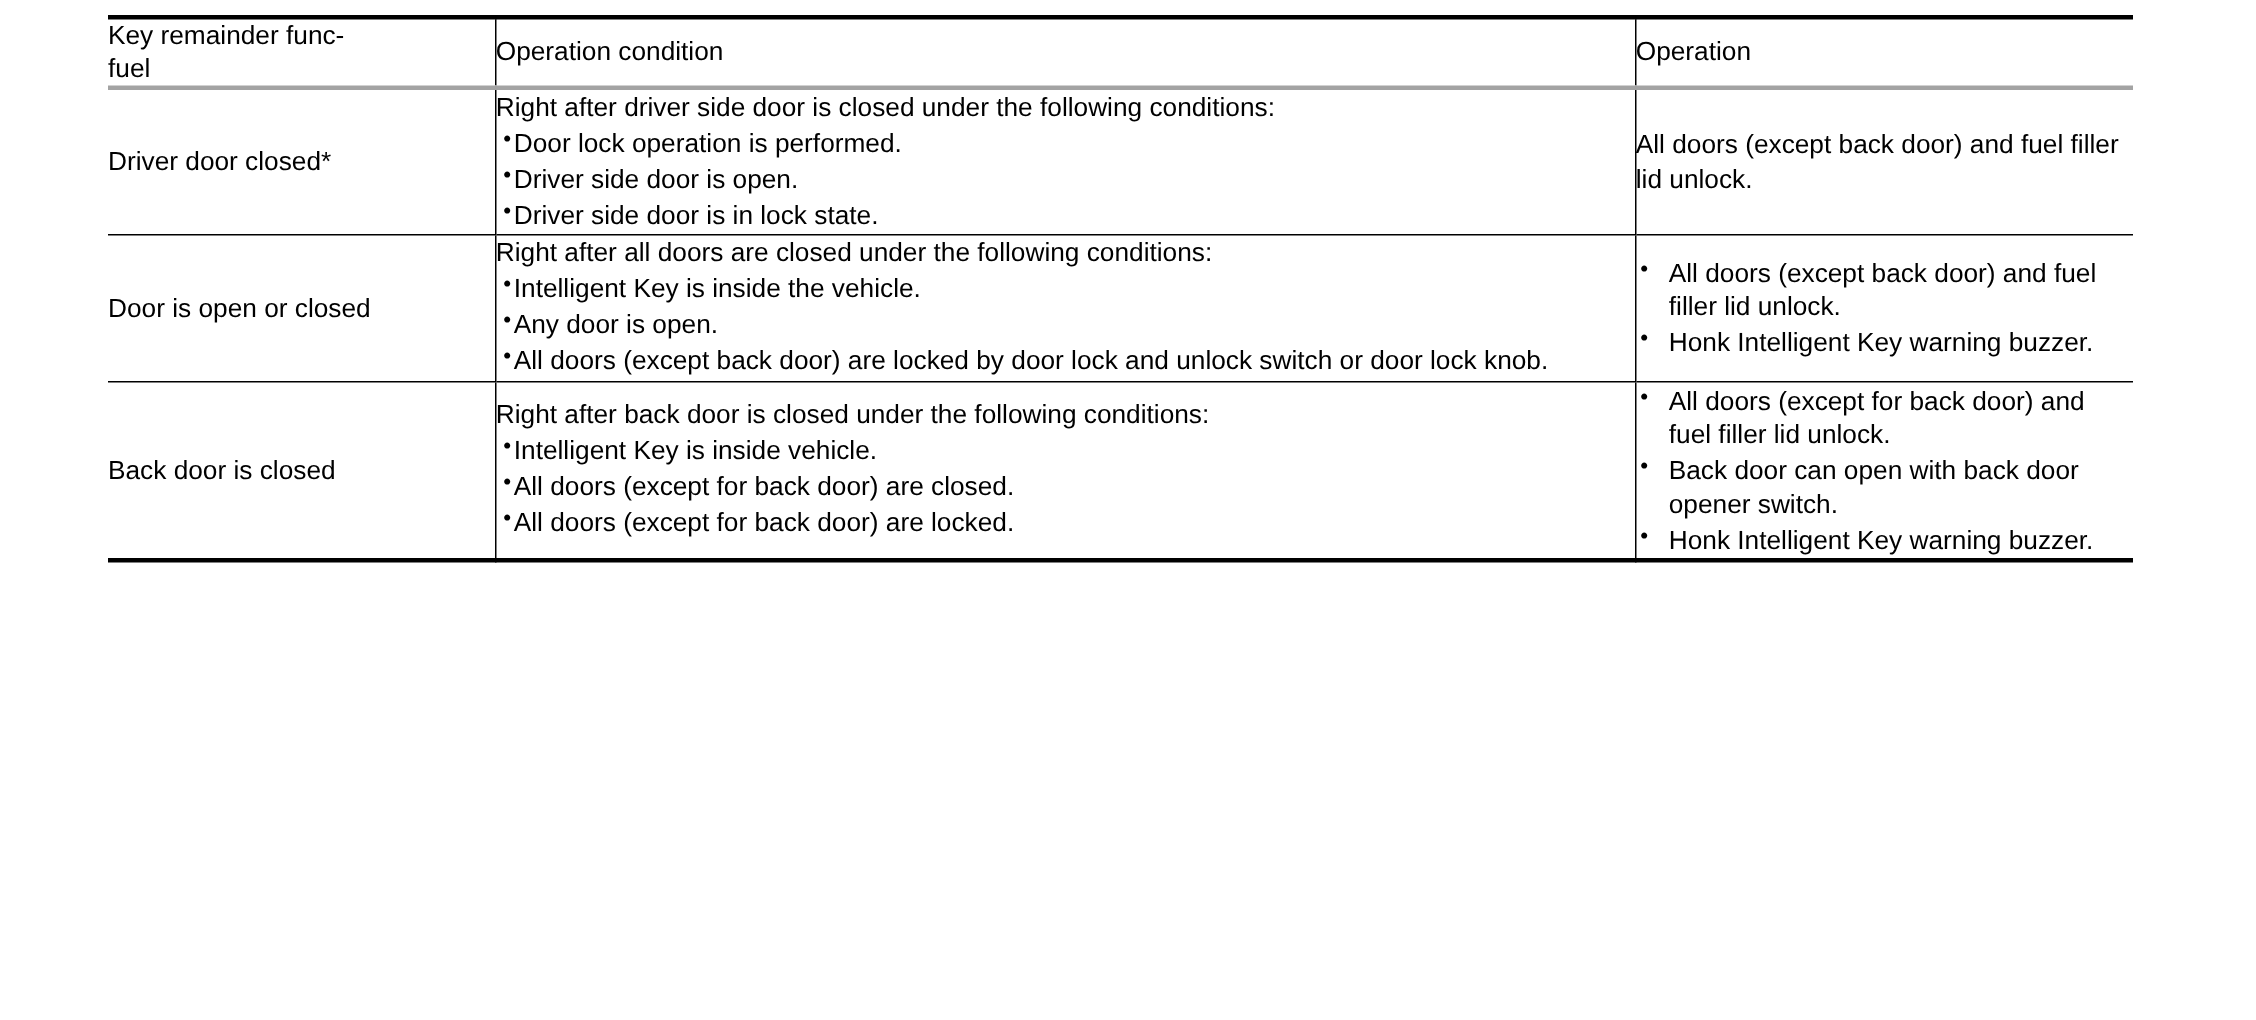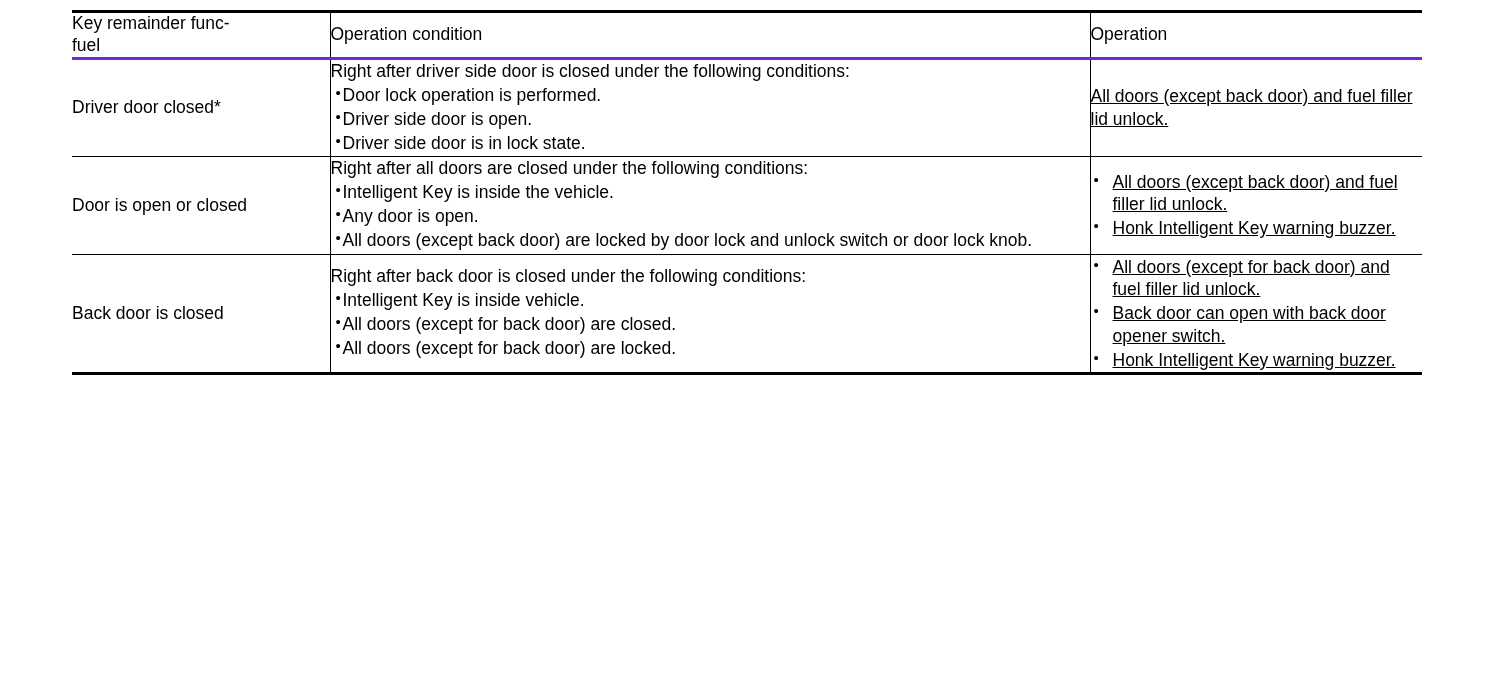--- a/index.html
+++ b/index.html
@@ -43,30 +43,30 @@
   table.spec td,
   table.spec th {
     vertical-align: middle;
     padding: 0;
     font-weight: normal;
     text-align: left;
   }
 
   
   .rule-top-outer  { border-top: 3px solid #000; }
-  .rule-head-under { border-bottom: 3px solid #6d28d9; }
+  .rule-head-under { border-bottom: 3px solid #a3a3a3; }
   .rule-row-under  { border-bottom: 1.5px solid #000; }
   .rule-bottom     { border-bottom: 3px solid #000; }
 
   
   .vdiv { border-right: 1.5px solid #000; }
 
   .cell-pad    { padding: 9px 12px 9px 14px; }
   .cell-pad-c1 { padding: 9px 10px; text-align: center; margin-top: 44px; }
-  .cell-pad-c3 { padding: 9px 10px 9px 18px; text-decoration: underline; }
+  .cell-pad-c3 { padding: 9px 10px 9px 18px; }
 
   .head-cell {
     text-align: center;
     padding: 10px 12px 12px 12px;
     line-height: 1.25;
   }
 
   .lead {
     margin: 0 0 1px 0;
     line-height: 1.32;

